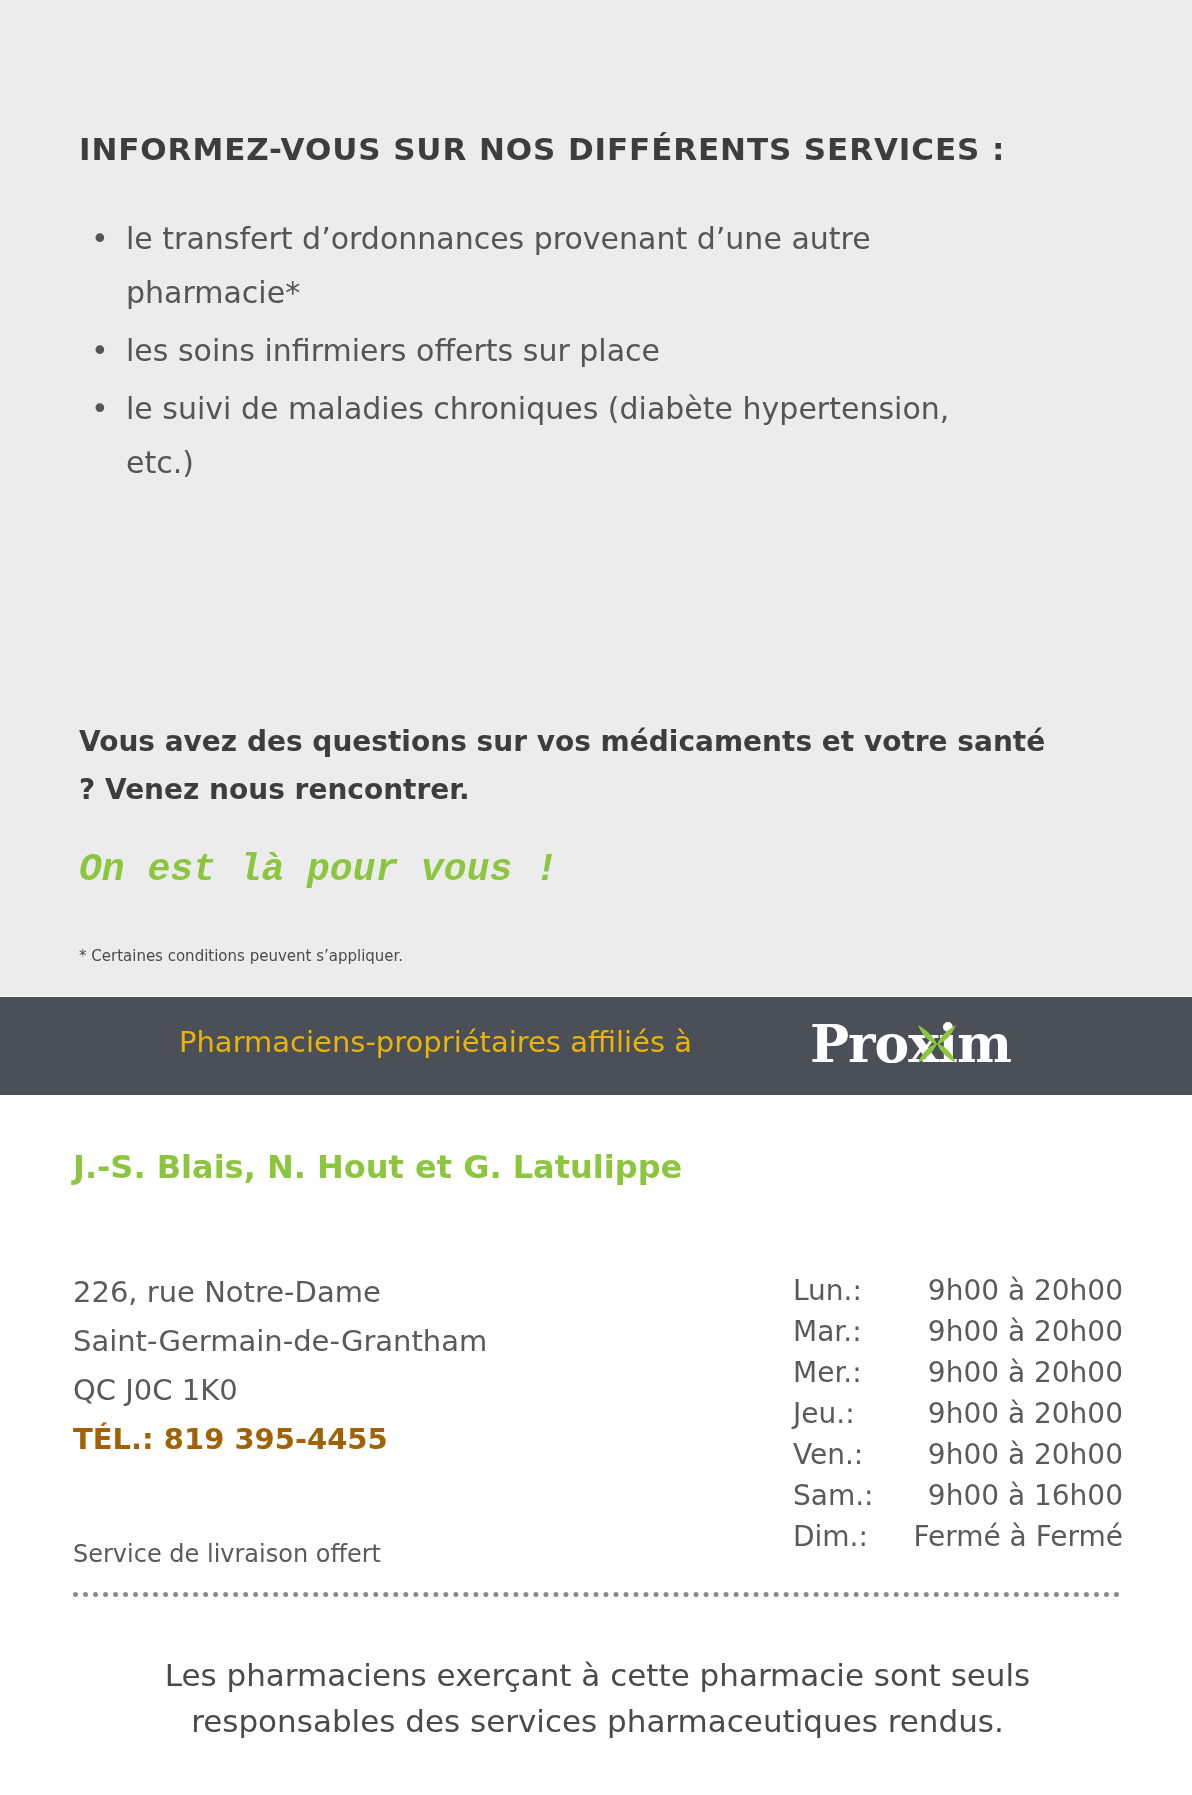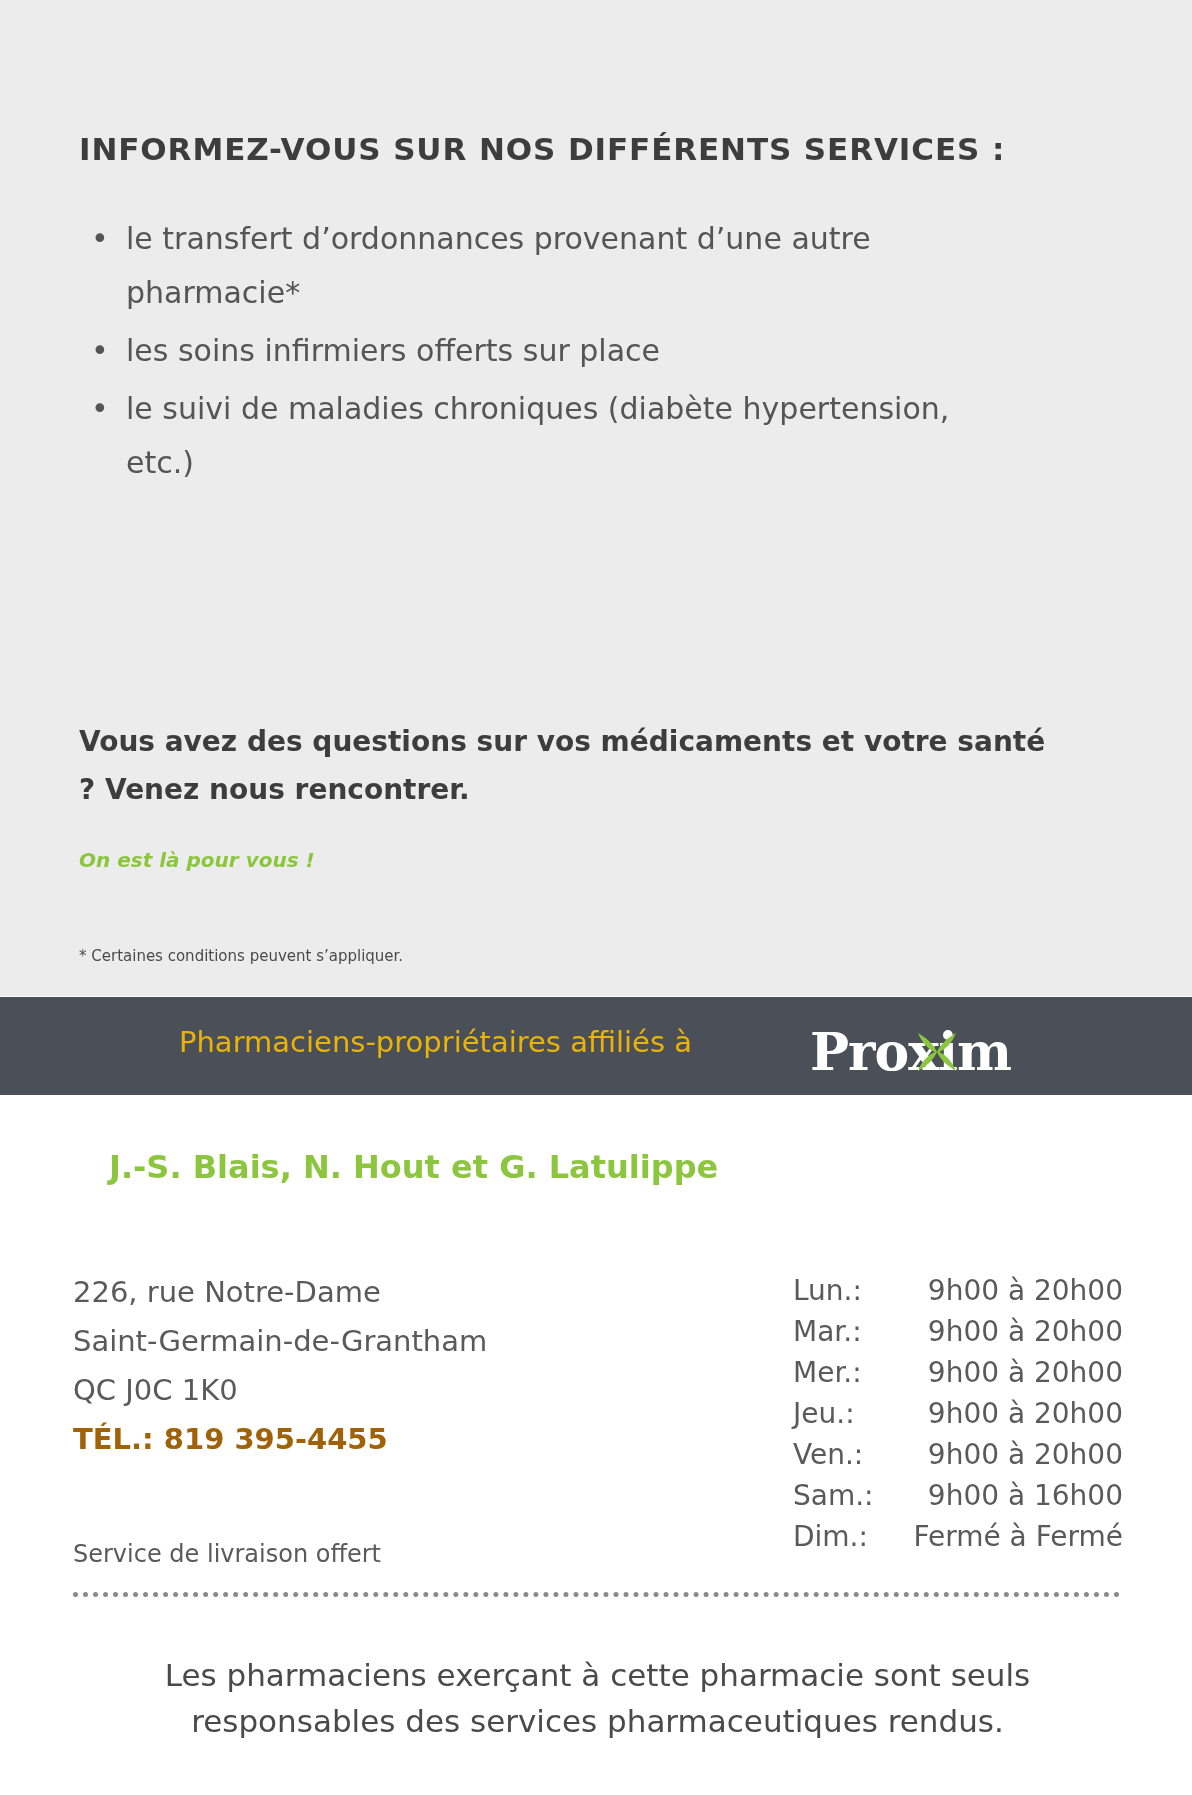--- a/index.html
+++ b/index.html
@@ -76,24 +76,25 @@
     font-size: 28px;
     line-height: 48px;
     font-weight: bold;
     color: #3d3d3d;
   }
 
   .slogan {
     position: absolute;
     left: 79px;
     top: 848px;
-    font-size: 20px;
+    font-size: 38px;
     font-style: italic;
     font-weight: bold;
     color: #8cc63e;
+    font-family: Liberation Mono, monospace;
   }
 
   .footnote {
     position: absolute;
     left: 79px;
     top: 947px;
     font-size: 15px;
     color: #4a4a4a;
   }
 
@@ -109,21 +110,21 @@
   .banner-text {
     position: absolute;
     left: 179px;
     top: 28px;
     font-size: 29px;
     color: #eab308;
   }
   .logo {
     position: absolute;
     left: 810px;
-    top: 22px;
+    top: 14px;
     height: 68px;
     width: 225px;
   }
   .logo-text {
     position: absolute;
     left: 0;
     top: 2px;
     font-family: "DejaVu Serif", serif;
     font-size: 52px;
     font-weight: bold;
@@ -139,21 +140,20 @@
   }
 
   
   .pharmacists {
     position: absolute;
     left: 73px;
     top: 1148px;
     font-size: 32px;
     font-weight: bold;
     color: #8cc63e;
-    margin-left: 36px;
   }
 
   .address {
     position: absolute;
     left: 73px;
     top: 1268px;
     font-size: 29px;
     line-height: 49px;
     color: #5a5a5a;
   }

